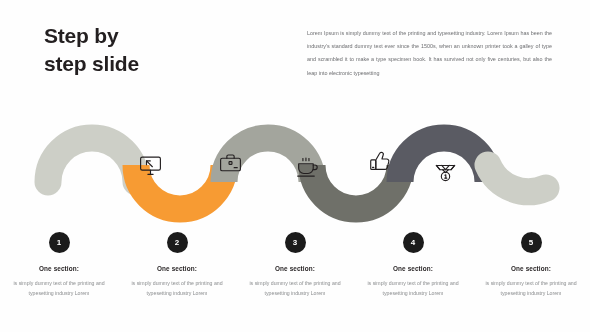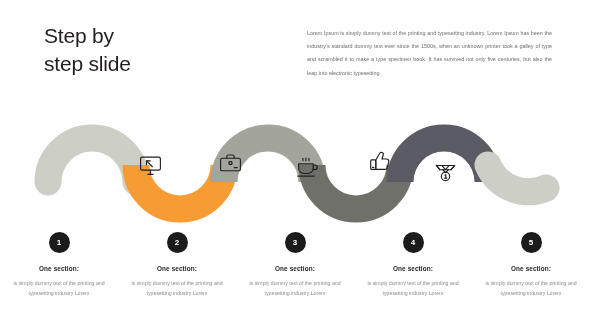--- a/index.html
+++ b/index.html
@@ -6,21 +6,21 @@
   body{
     width:590px;height:332px;background:#ffffff;
     font-family:"Liberation Sans","DejaVu Sans",sans-serif;
     overflow:hidden;position:relative;
   }
   .slide{position:absolute;inset:0;background:#fefefe;}
 
   
   .title{
     position:absolute;left:44px;top:22px;
-    font-size:21px;font-weight:normal;color:#231f20;
+    font-size:21px;font-weight:bold;color:#231f20;
     line-height:1.35;letter-spacing:-0.2px;white-space:pre-line;
   }
   .intro{
     position:absolute;left:307px;top:27px;width:245px;
     font-size:5.4px;line-height:2.45;color:#6d6e71;
     text-align:justify;
   }
 
   
   .wave{position:absolute;left:0;top:100px;width:590px;height:125px;}

